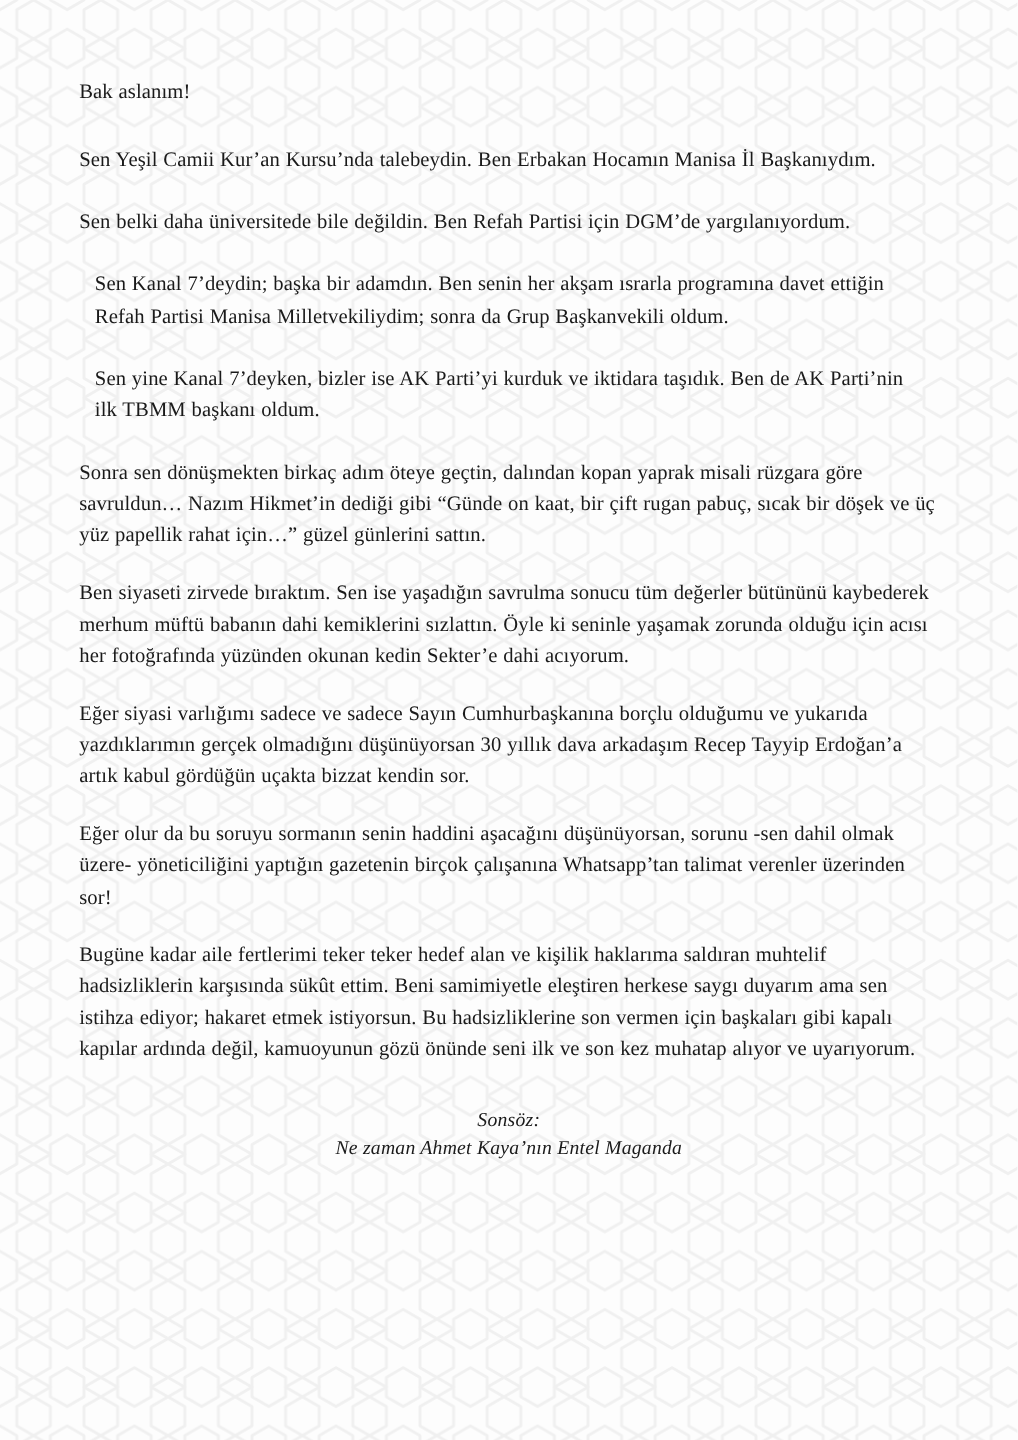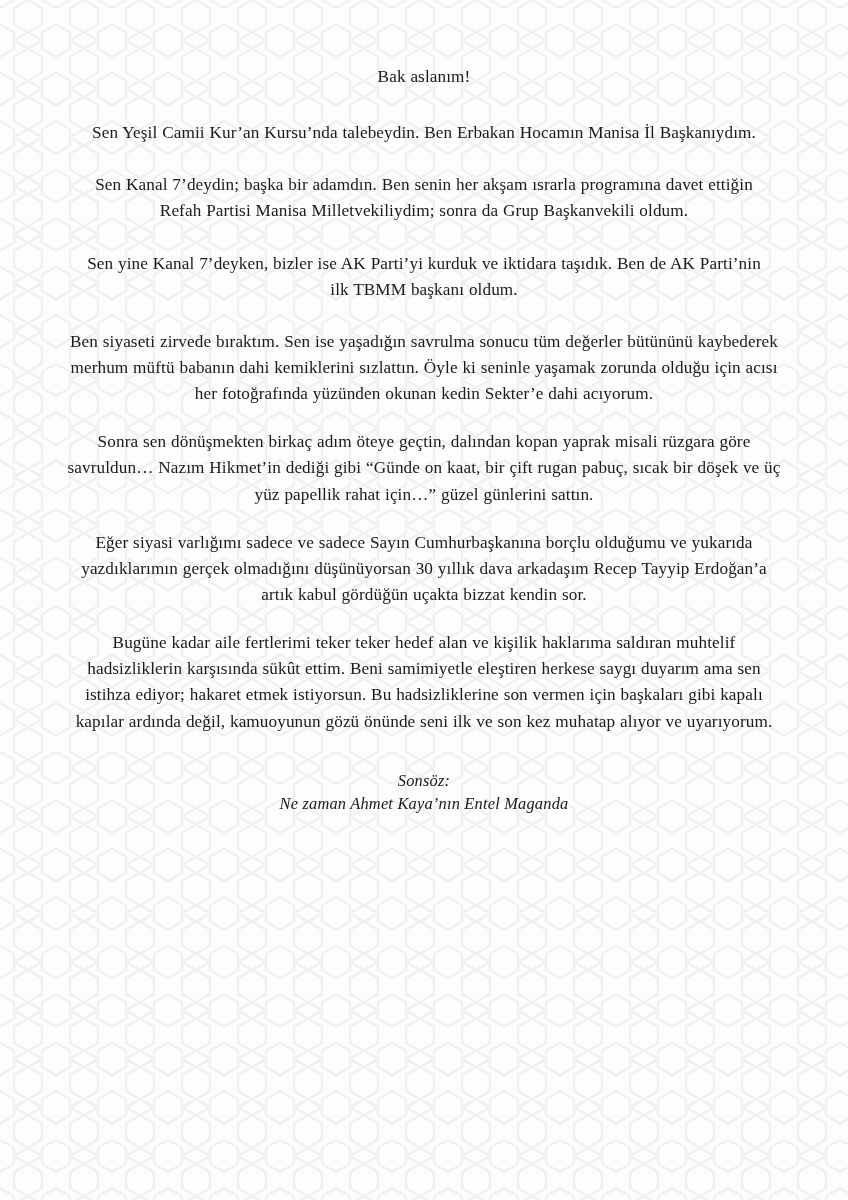--- a/index.html
+++ b/index.html
@@ -35,21 +35,20 @@
     padding: 56px 66px 20px 66px;
   }
 
   .letter-body {
     width: 716px;
     margin: 0 auto;
   }
 
   .para {
     margin: 0 0 20px 0;
-    text-align: center;
     font-size: 17.2px;
     line-height: 1.52;
     letter-spacing: 0.1px;
     word-spacing: 0.4px;
   }
 
   .para.salutation {
     margin-top: 8px;
     margin-bottom: 30px;
   }
@@ -110,33 +109,35 @@
   </svg>
 </div>
 
 <main id="letter-page">
   <article class="letter-body">
 
     <p class="para salutation">Bak aslanım!</p>
 
     <p class="para p-wide gap-lg">Sen Yeşil Camii Kur’an Kursu’nda talebeydin. Ben Erbakan Hocamın Manisa İl Başkanıydım.</p>
 
+    <p class="para p-wide gap-lg">Sen belki daha üniversitede bile değildin. Ben Refah Partisi için DGM’de yargılanıyordum.</p>
 
     <p class="para p-mid gap-lg">Sen Kanal 7’deydin; başka bir adamdın. Ben senin her akşam ısrarla programına davet ettiğin Refah Partisi Manisa Milletvekiliydim; sonra da Grup Başkanvekili oldum.</p>
 
     <p class="para p-mid gap-lg">Sen yine Kanal 7’deyken, bizler ise AK Parti’yi kurduk ve iktidara taşıdık. Ben de AK Parti’nin ilk TBMM başkanı oldum.</p>
 
 
+    <p class="para p-wide gap-md">Sonra sen dönüşmekten birkaç adım öteye geçtin, dalından kopan yaprak misali rüzgara göre savruldun… Nazım Hikmet’in dediği gibi “Günde on kaat, bir çift rugan pabuç, sıcak bir döşek ve üç yüz papellik rahat için…” güzel günlerini sattın.</p>
+
     <p class="para p-wide gap-md">Ben siyaseti zirvede bıraktım. Sen ise yaşadığın savrulma sonucu tüm değerler bütününü kaybederek merhum müftü babanın dahi kemiklerini sızlattın. Öyle ki seninle yaşamak zorunda olduğu için acısı her fotoğrafında yüzünden okunan kedin Sekter’e dahi acıyorum.</p>
-
-    <p class="para p-wide gap-md">Sonra sen dönüşmekten birkaç adım öteye geçtin, dalından kopan yaprak misali rüzgara göre savruldun… Nazım Hikmet’in dediği gibi “Günde on kaat, bir çift rugan pabuç, sıcak bir döşek ve üç yüz papellik rahat için…” güzel günlerini sattın.</p>
 
 
     <p class="para p-wide gap-md">Eğer siyasi varlığımı sadece ve sadece Sayın Cumhurbaşkanına borçlu olduğumu ve yukarıda yazdıklarımın gerçek olmadığını düşünüyorsan 30 yıllık dava arkadaşım Recep Tayyip Erdoğan’a artık kabul gördüğün uçakta bizzat kendin sor.</p>
 
+    <p class="para p-wide gap-md">Eğer olur da bu soruyu sormanın senin haddini aşacağını düşünüyorsan, sorunu -sen dahil olmak üzere- yöneticiliğini yaptığın gazetenin birçok çalışanına Whatsapp’tan talimat verenler üzerinden sor!</p>
 
 
     <p class="para p-wide gap-sm">Bugüne kadar aile fertlerimi teker teker hedef alan ve kişilik haklarıma saldıran muhtelif hadsizliklerin karşısında sükût ettim. Beni samimiyetle eleştiren herkese saygı duyarım ama sen istihza ediyor; hakaret etmek istiyorsun. Bu hadsizliklerine son vermen için başkaları gibi kapalı kapılar ardında değil, kamuoyunun gözü önünde seni ilk ve son kez muhatap alıyor ve uyarıyorum.</p>
 
     <div id="closing-block">
       <span id="closing-label" class="closing-line">Sonsöz:</span>
       <span class="closing-line">Ne zaman Ahmet Kaya’nın Entel Maganda</span>
 
     </div>
 

